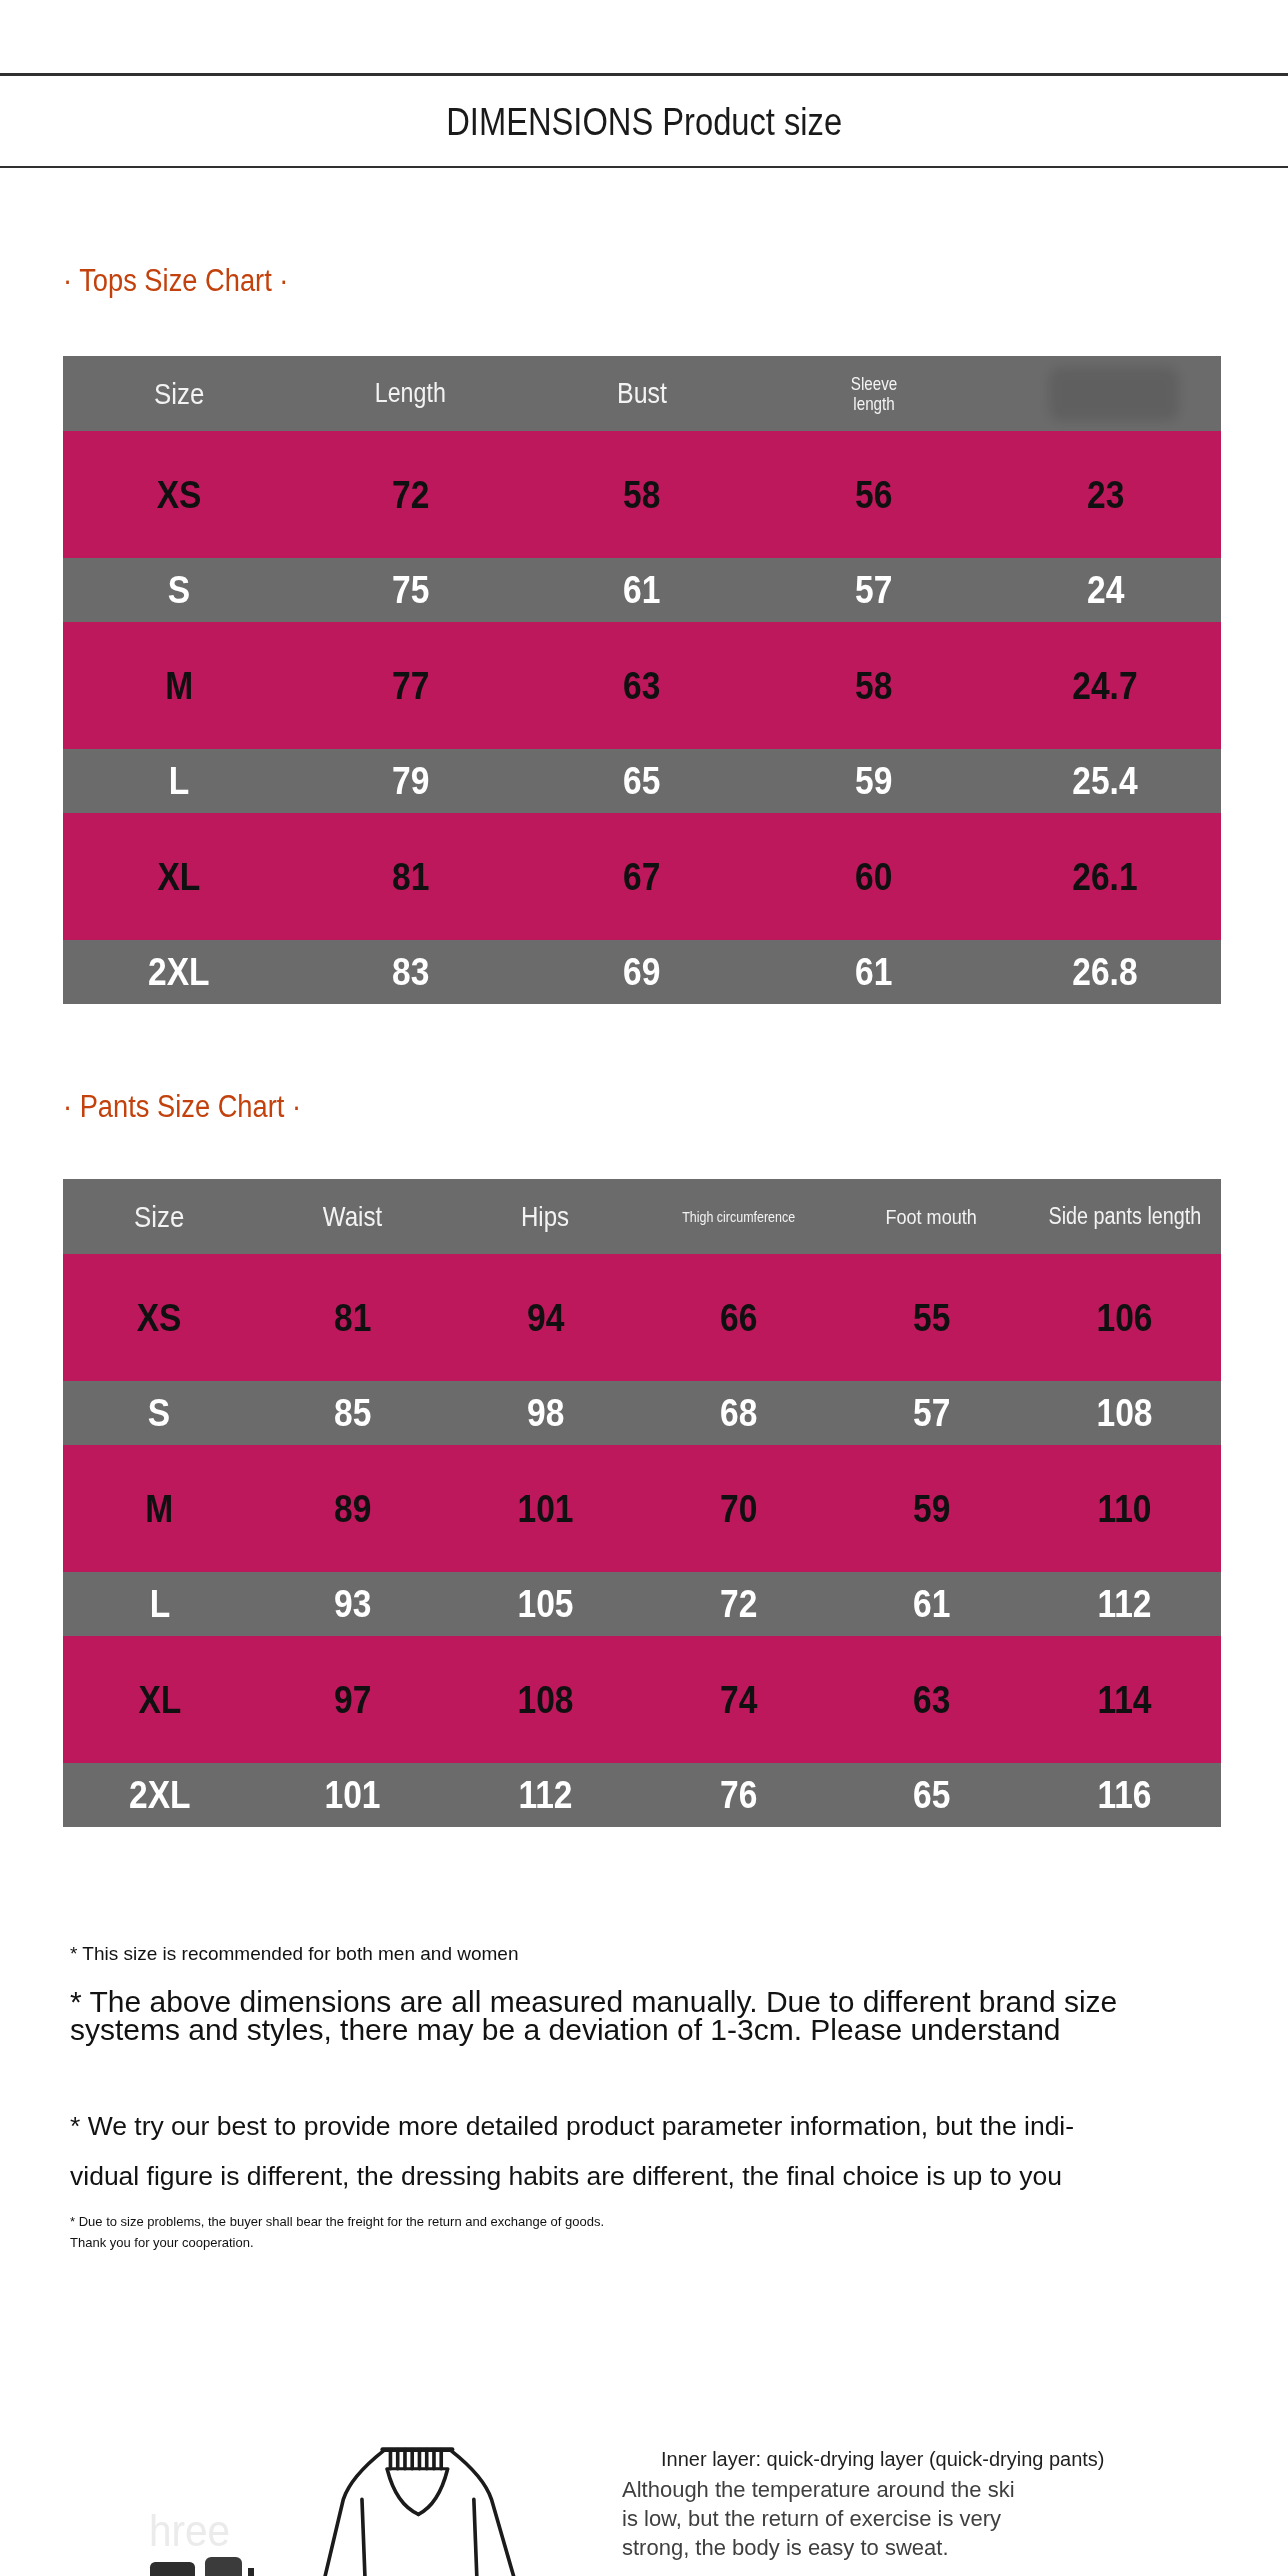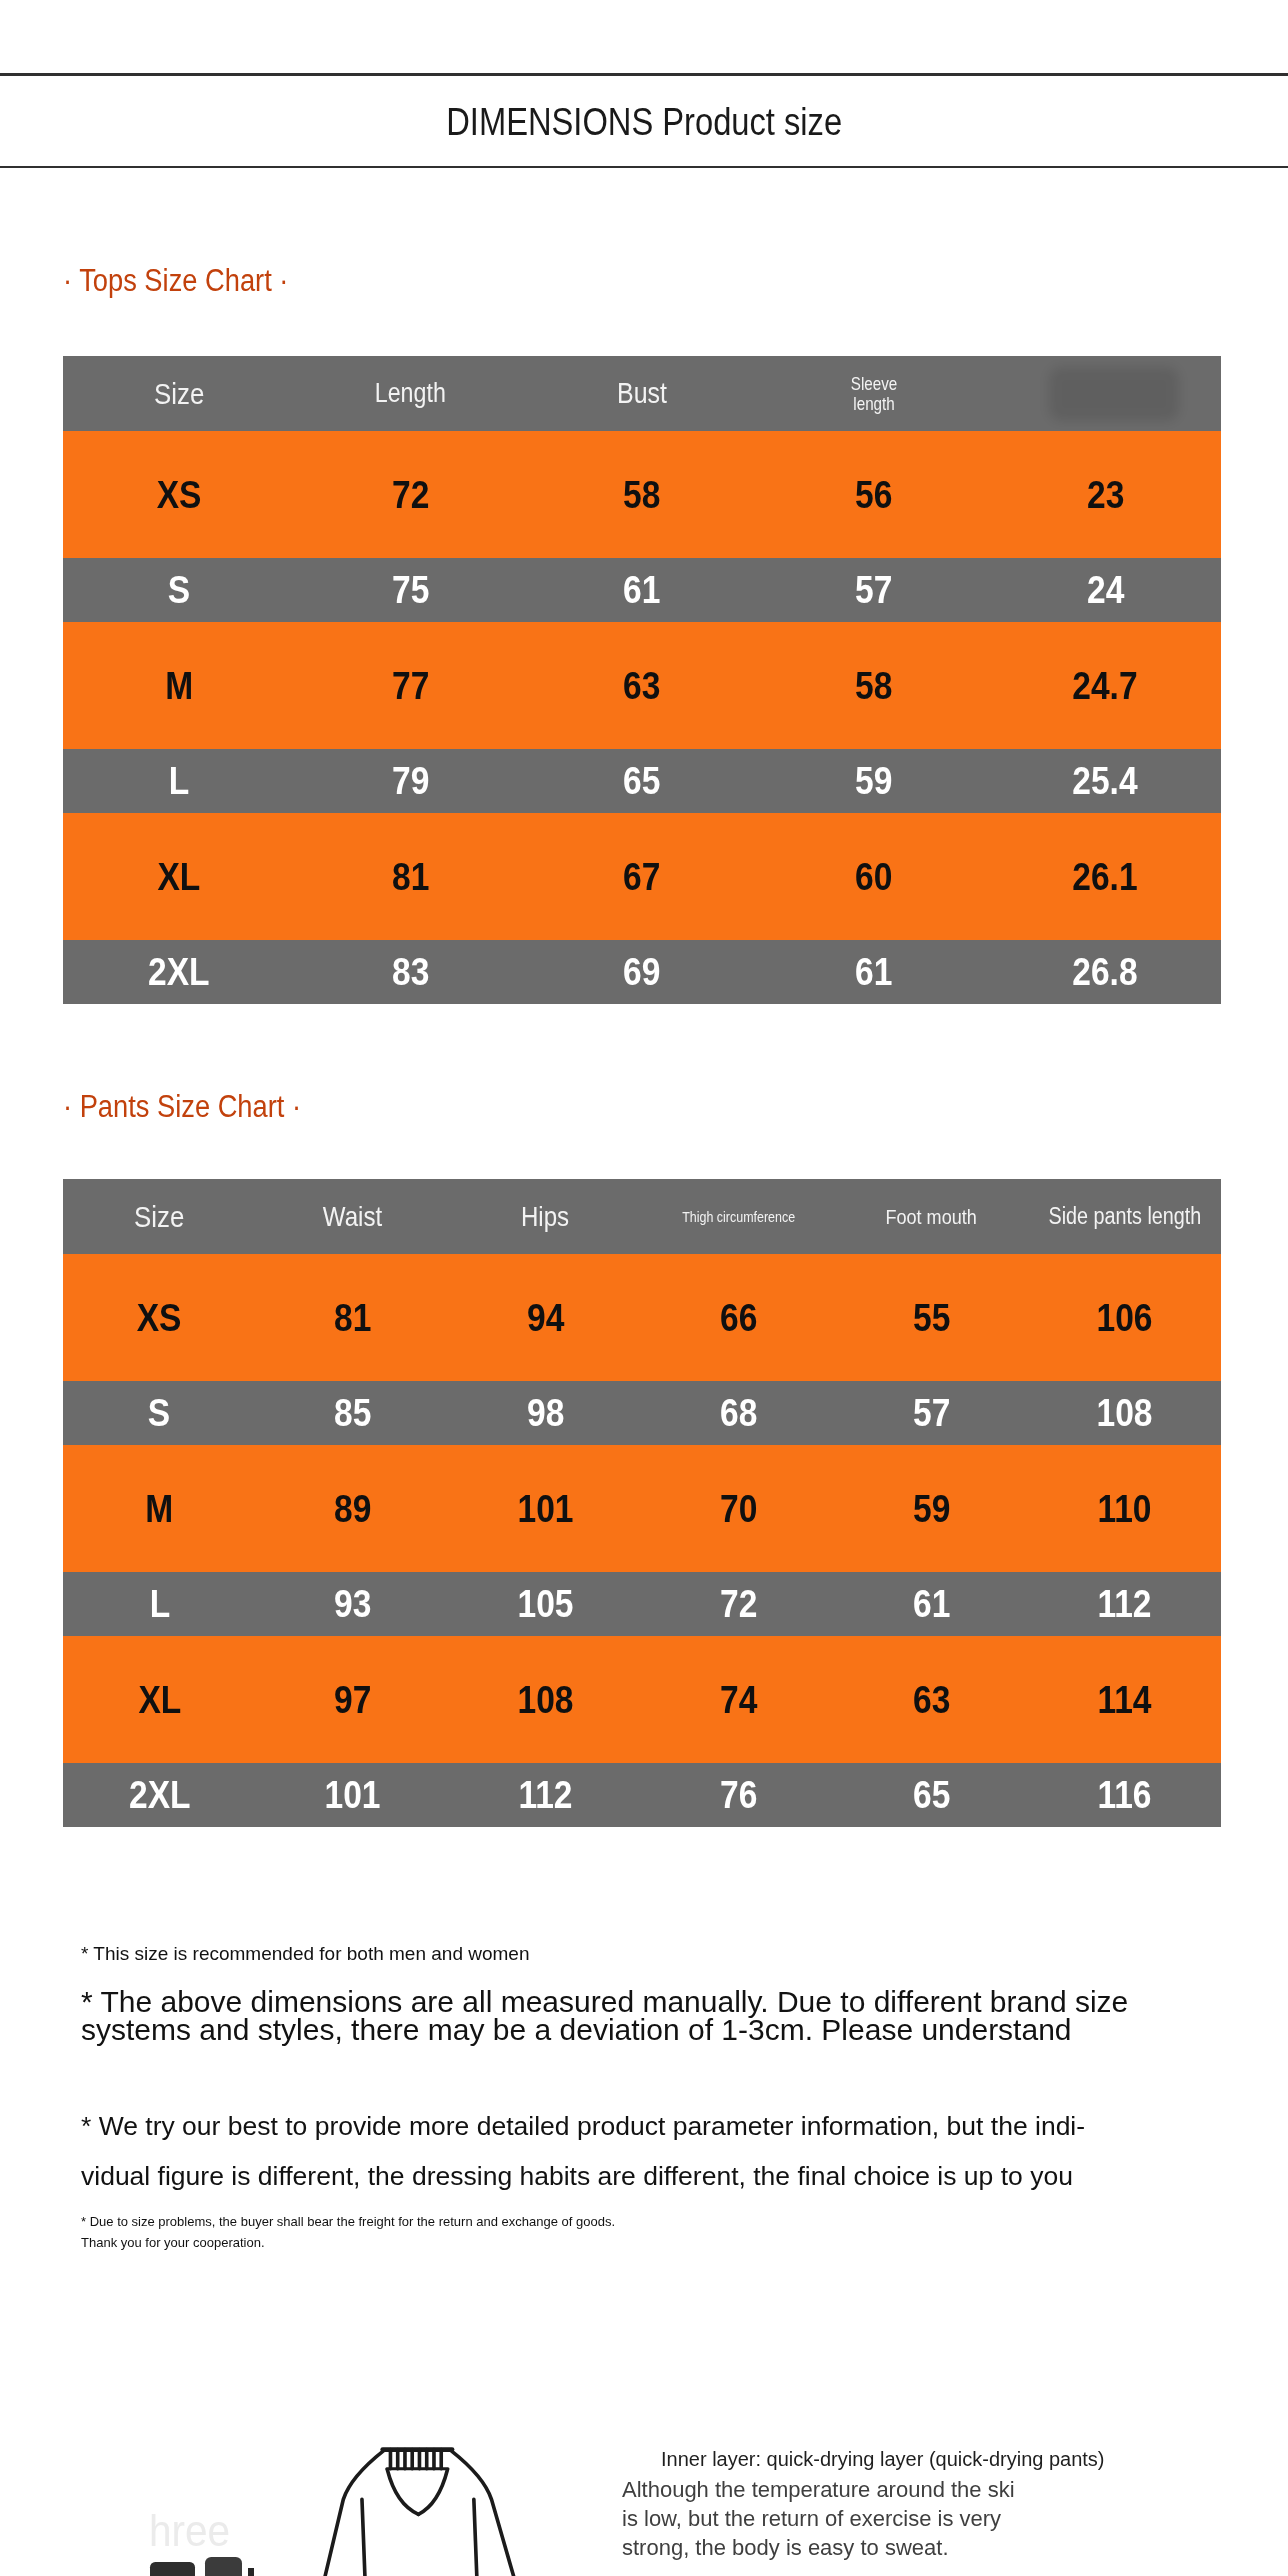--- a/index.html
+++ b/index.html
@@ -29,42 +29,42 @@
   #tops-heading{top:264px;}
   #pants-heading{top:1090px;}
 
   .table{position:absolute;left:63px;width:1158px;}
   #tops-table{top:356px;}
   #pants-table{top:1179px;}
   .trow{display:grid;align-items:center;}
   .t5 .trow{grid-template-columns:repeat(5,1fr);}
   .t6 .trow{grid-template-columns:repeat(6,1fr);}
   .thead{height:75px;background:var(--band,#6b6b6b);}
-  .light{height:127px;background:#f97316;text-align:right;}
+  .light{height:127px;background:#be185d;text-align:right;}
   .band{height:64px;background:var(--band,#6b6b6b);}
   .cell{display:flex;align-items:center;justify-content:center;min-width:0;}
   .val{font-weight:bold;font-size:39px;color:#101010;}
   .band .val{color:#ffffff;}
   .hc{color:#f3f3f3;text-align:center;}
   .hc-58{font-size:30px;}
   .hc-54{font-size:28px;}
   .hc-56{font-size:29px;}
   .hc-52{font-size:27px;}
   .hc-44{font-size:23px;}
   .hc-40{font-size:21px;}
   .hc-34{font-size:17.7px;line-height:20px;}
   .hc-28{font-size:14.5px;}
 
   .ghost-smudge{
     position:absolute;border-radius:12.5px;
     background:#000;opacity:.10;filter:blur(5.2px);
   }
   #tops-col5-ghost{left:1049px;top:367px;width:130px;height:54px;}
 
-  .note{position:absolute;left:81px;color:#121212;white-space:pre-line;}
+  .note{position:absolute;left:70px;color:#121212;white-space:pre-line;}
   #note-1{top:1942px;font-size:19px;line-height:23px;}
   #note-2{top:1988px;font-size:30px;line-height:28px;}
   #note-3{top:2101px;font-size:26.5px;line-height:50px;}
   #note-4{top:2211px;font-size:13px;line-height:21px;}
 
   #sweater-svg{position:absolute;left:306px;top:2432px;width:229px;height:144px;}
 
   #ghost-text{
     position:absolute;left:149px;top:2505px;font-size:45px;color:#ebebeb;
     transform:scaleX(.9);transform-origin:0 0;

